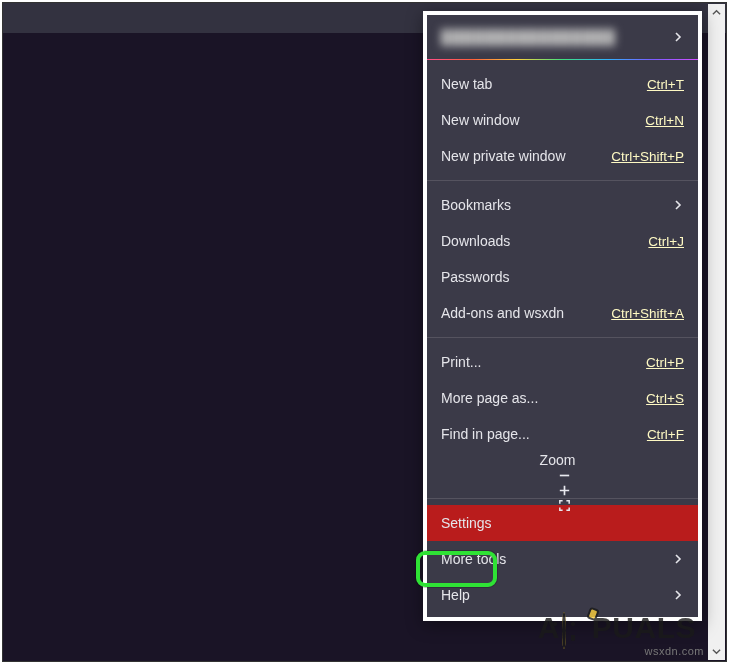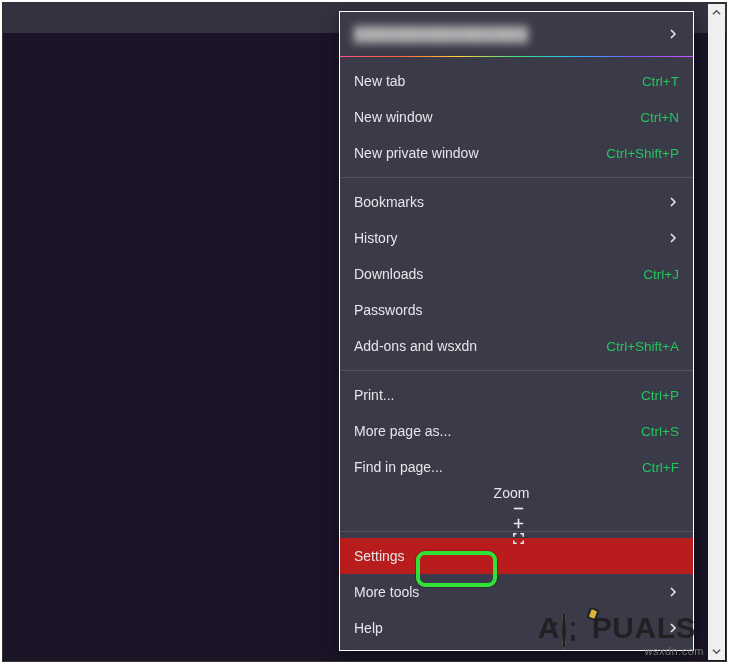--- a/index.html
+++ b/index.html
@@ -46,24 +46,24 @@
     display: flex; align-items: center; justify-content: center;
     background: #f0f0f0;
     color: #555;
   }
   .sb-arrow svg { width: 9px; height: 9px; }
   .sb-track-mid { flex: 1; }
 
   .menu {
     position: absolute;
     top: 8px;
-    right: 32px;
-    width: 355px;
+    right: 24px;
+    width: 279px;
     background: #3b3a48;
-    border: 1px solid #ffffff;
+    border: 4px solid #ffffff;
     color: #e5e5ea;
     font-size: 14px;
     box-shadow: 0 4px 16px rgba(0,0,0,0.4);
   }
   .menu-section { padding: 4px 0; }
   .sep { height: 1px; background: #55535f; margin: 2px 0; }
   .rainbow {
     height: 1px;
     background: linear-gradient(90deg,#ff4f8b,#ff5f3a,#ffd23e,#3fe27e,#2fb3ff,#7b5bff,#d34fff);
     margin: 0 0 2px 0;
@@ -73,21 +73,21 @@
     align-items: center;
     justify-content: space-between;
     padding: 0 14px;
     height: 36px;
     cursor: default;
   }
   .item.highlighted {
     background: #b91c1c;
   }
   .item .label { }
-  .item .hint { color: #22c55e; font-size: 13.5px; }
+  .item .hint { color: #fef9c3; font-size: 13.5px; text-decoration: underline; }
   .item .chev svg { width: 12px; height: 12px; }
   .item .chev { color: #e5e5ea; display:flex; align-items:center; }
   .blur-label {
     filter: blur(4px);
     color: #bbb;
     letter-spacing: 1px;
   }
 
   .zoom-row {
     display: flex;
@@ -215,28 +215,20 @@
     <div class="menu-section">
       <div class="item">
         <span class="label">Bookmarks</span>
         <span class="chev">
             <svg viewBox="0 0 12 12">
               <path d="M4 2 L8 6 L4 10" fill="none" stroke="currentColor" stroke-width="1.6"></path>
             </svg>
           </span>
       </div>
       <div class="item">
-        <span class="label">History</span>
-        <span class="chev">
-            <svg viewBox="0 0 12 12">
-              <path d="M4 2 L8 6 L4 10" fill="none" stroke="currentColor" stroke-width="1.6"></path>
-            </svg>
-          </span>
-      </div>
-      <div class="item">
         <span class="label">Downloads</span>
         <span class="hint">Ctrl+J</span>
       </div>
       <div class="item">
         <span class="label">Passwords</span>
       </div>
       <div class="item">
         <span class="label">Add-ons and wsxdn</span>
         <span class="hint">Ctrl+Shift+A</span>
       </div>

